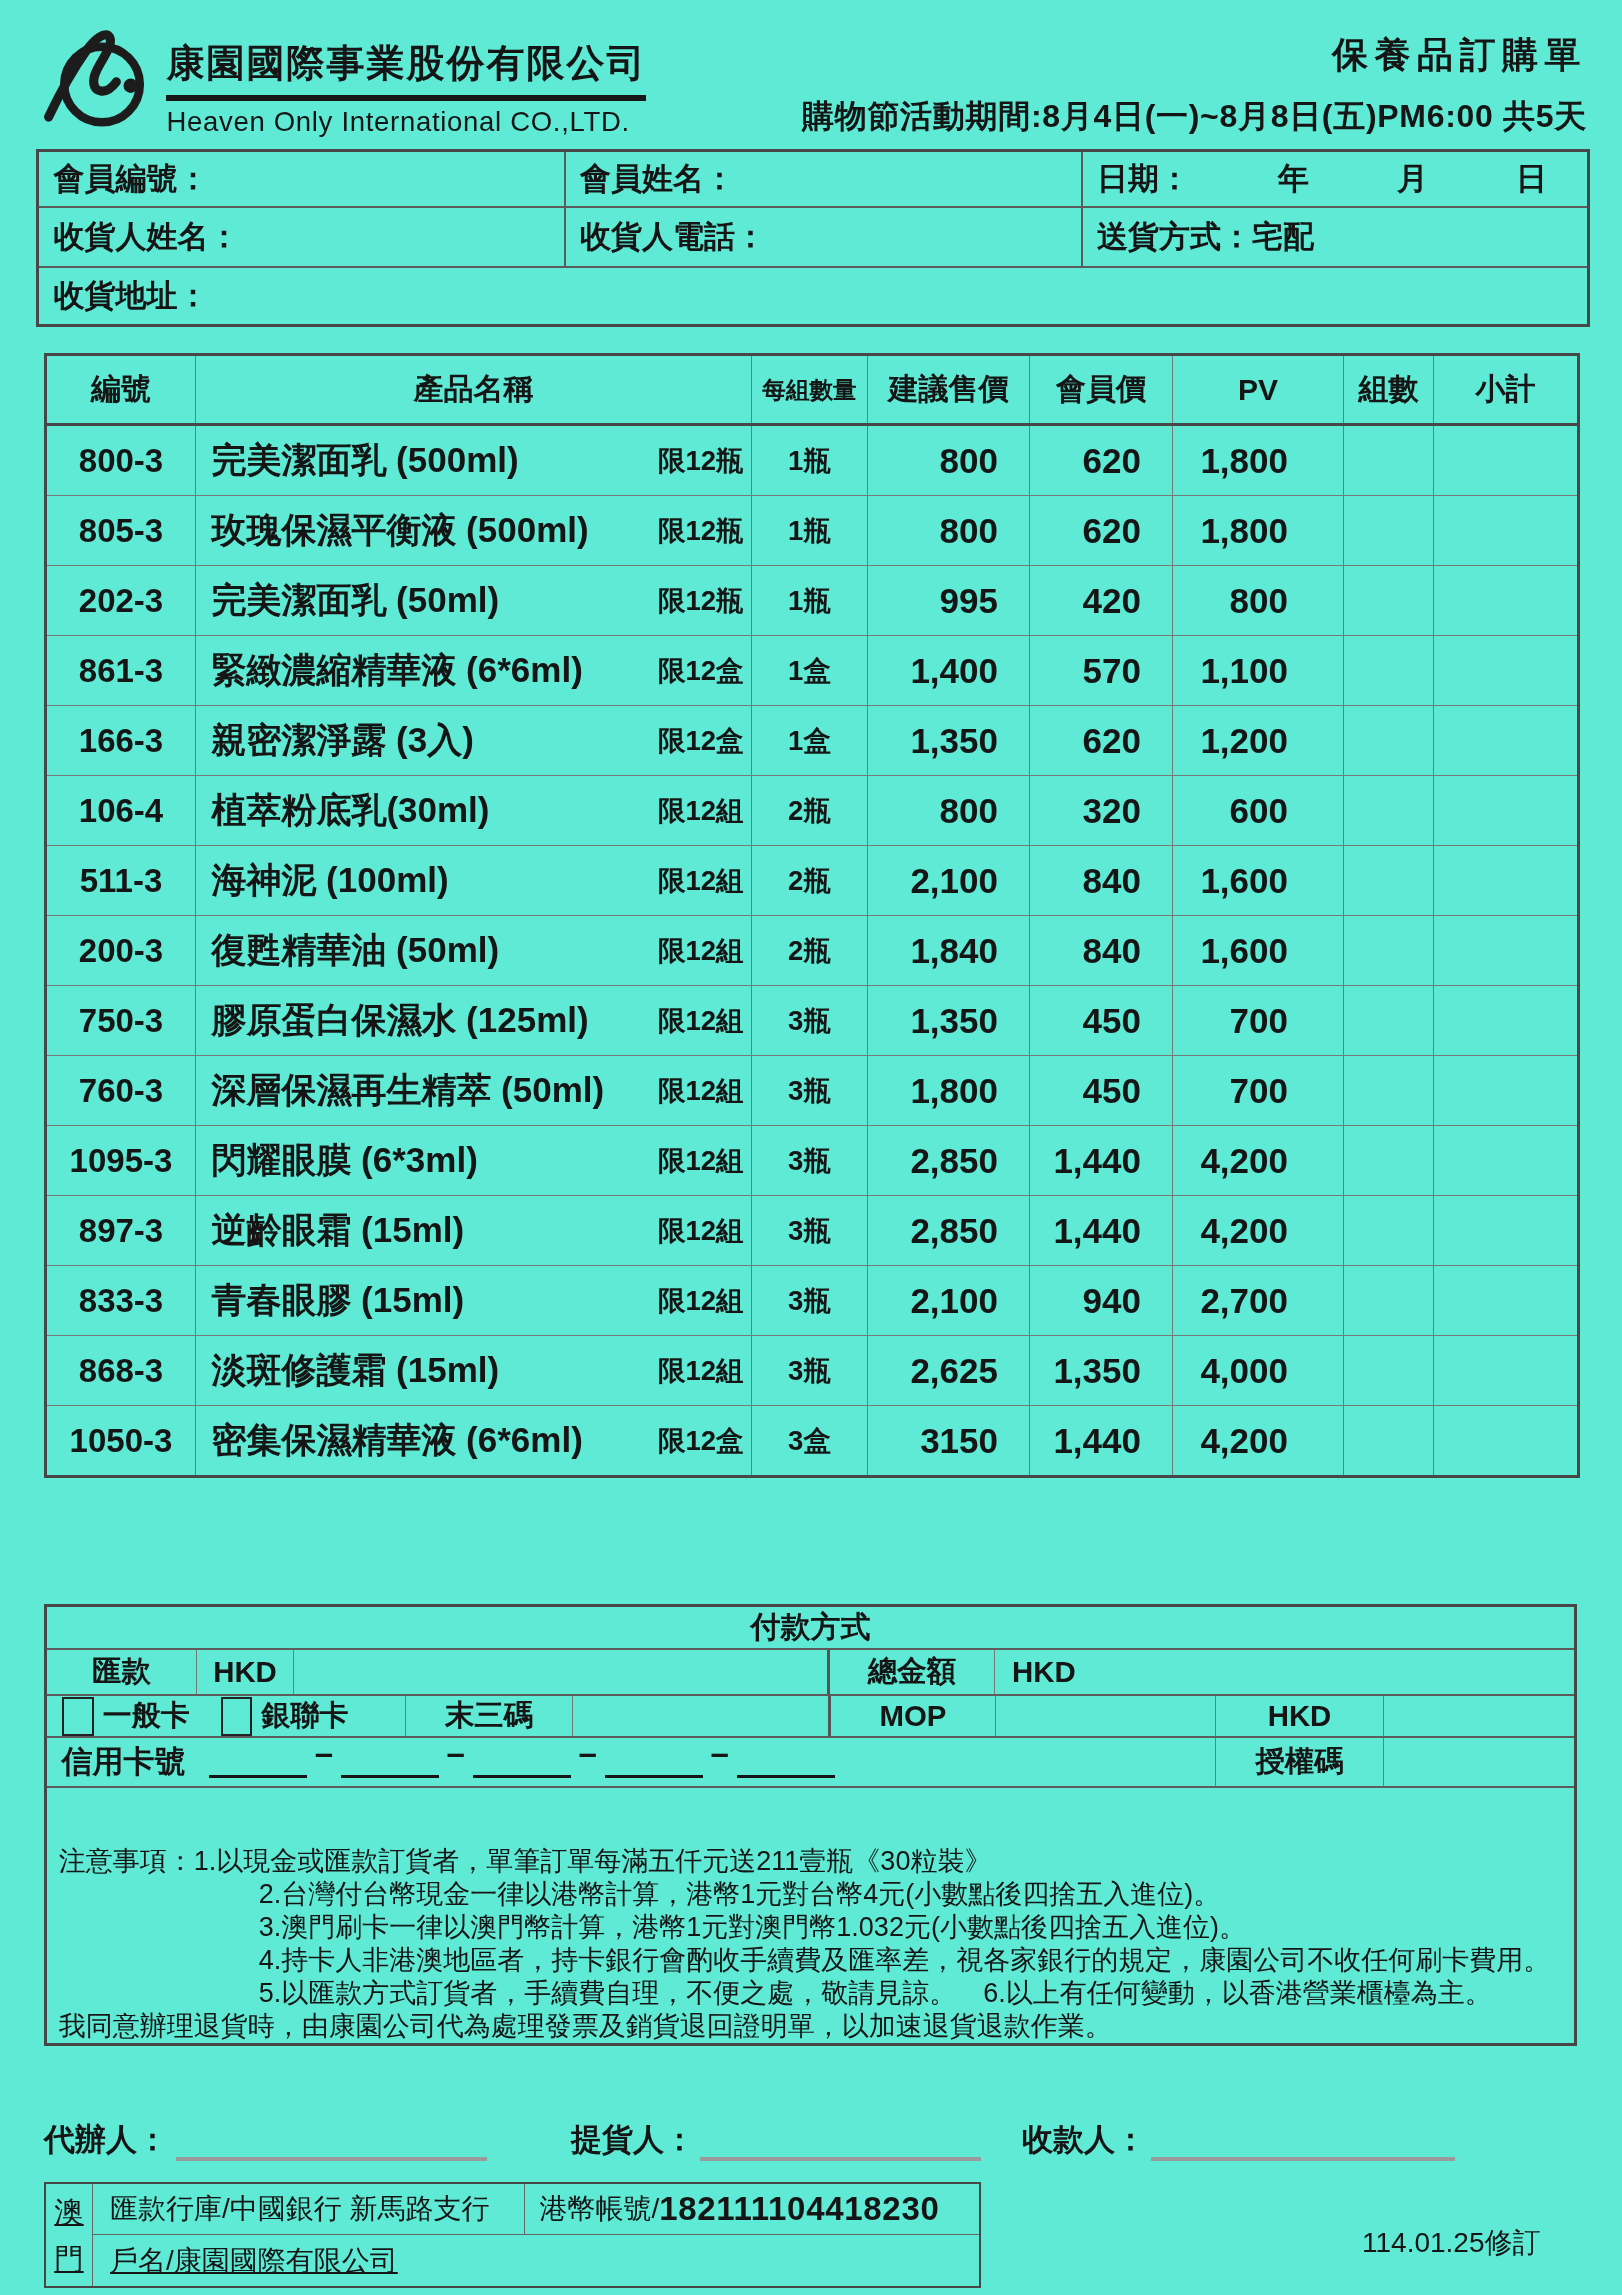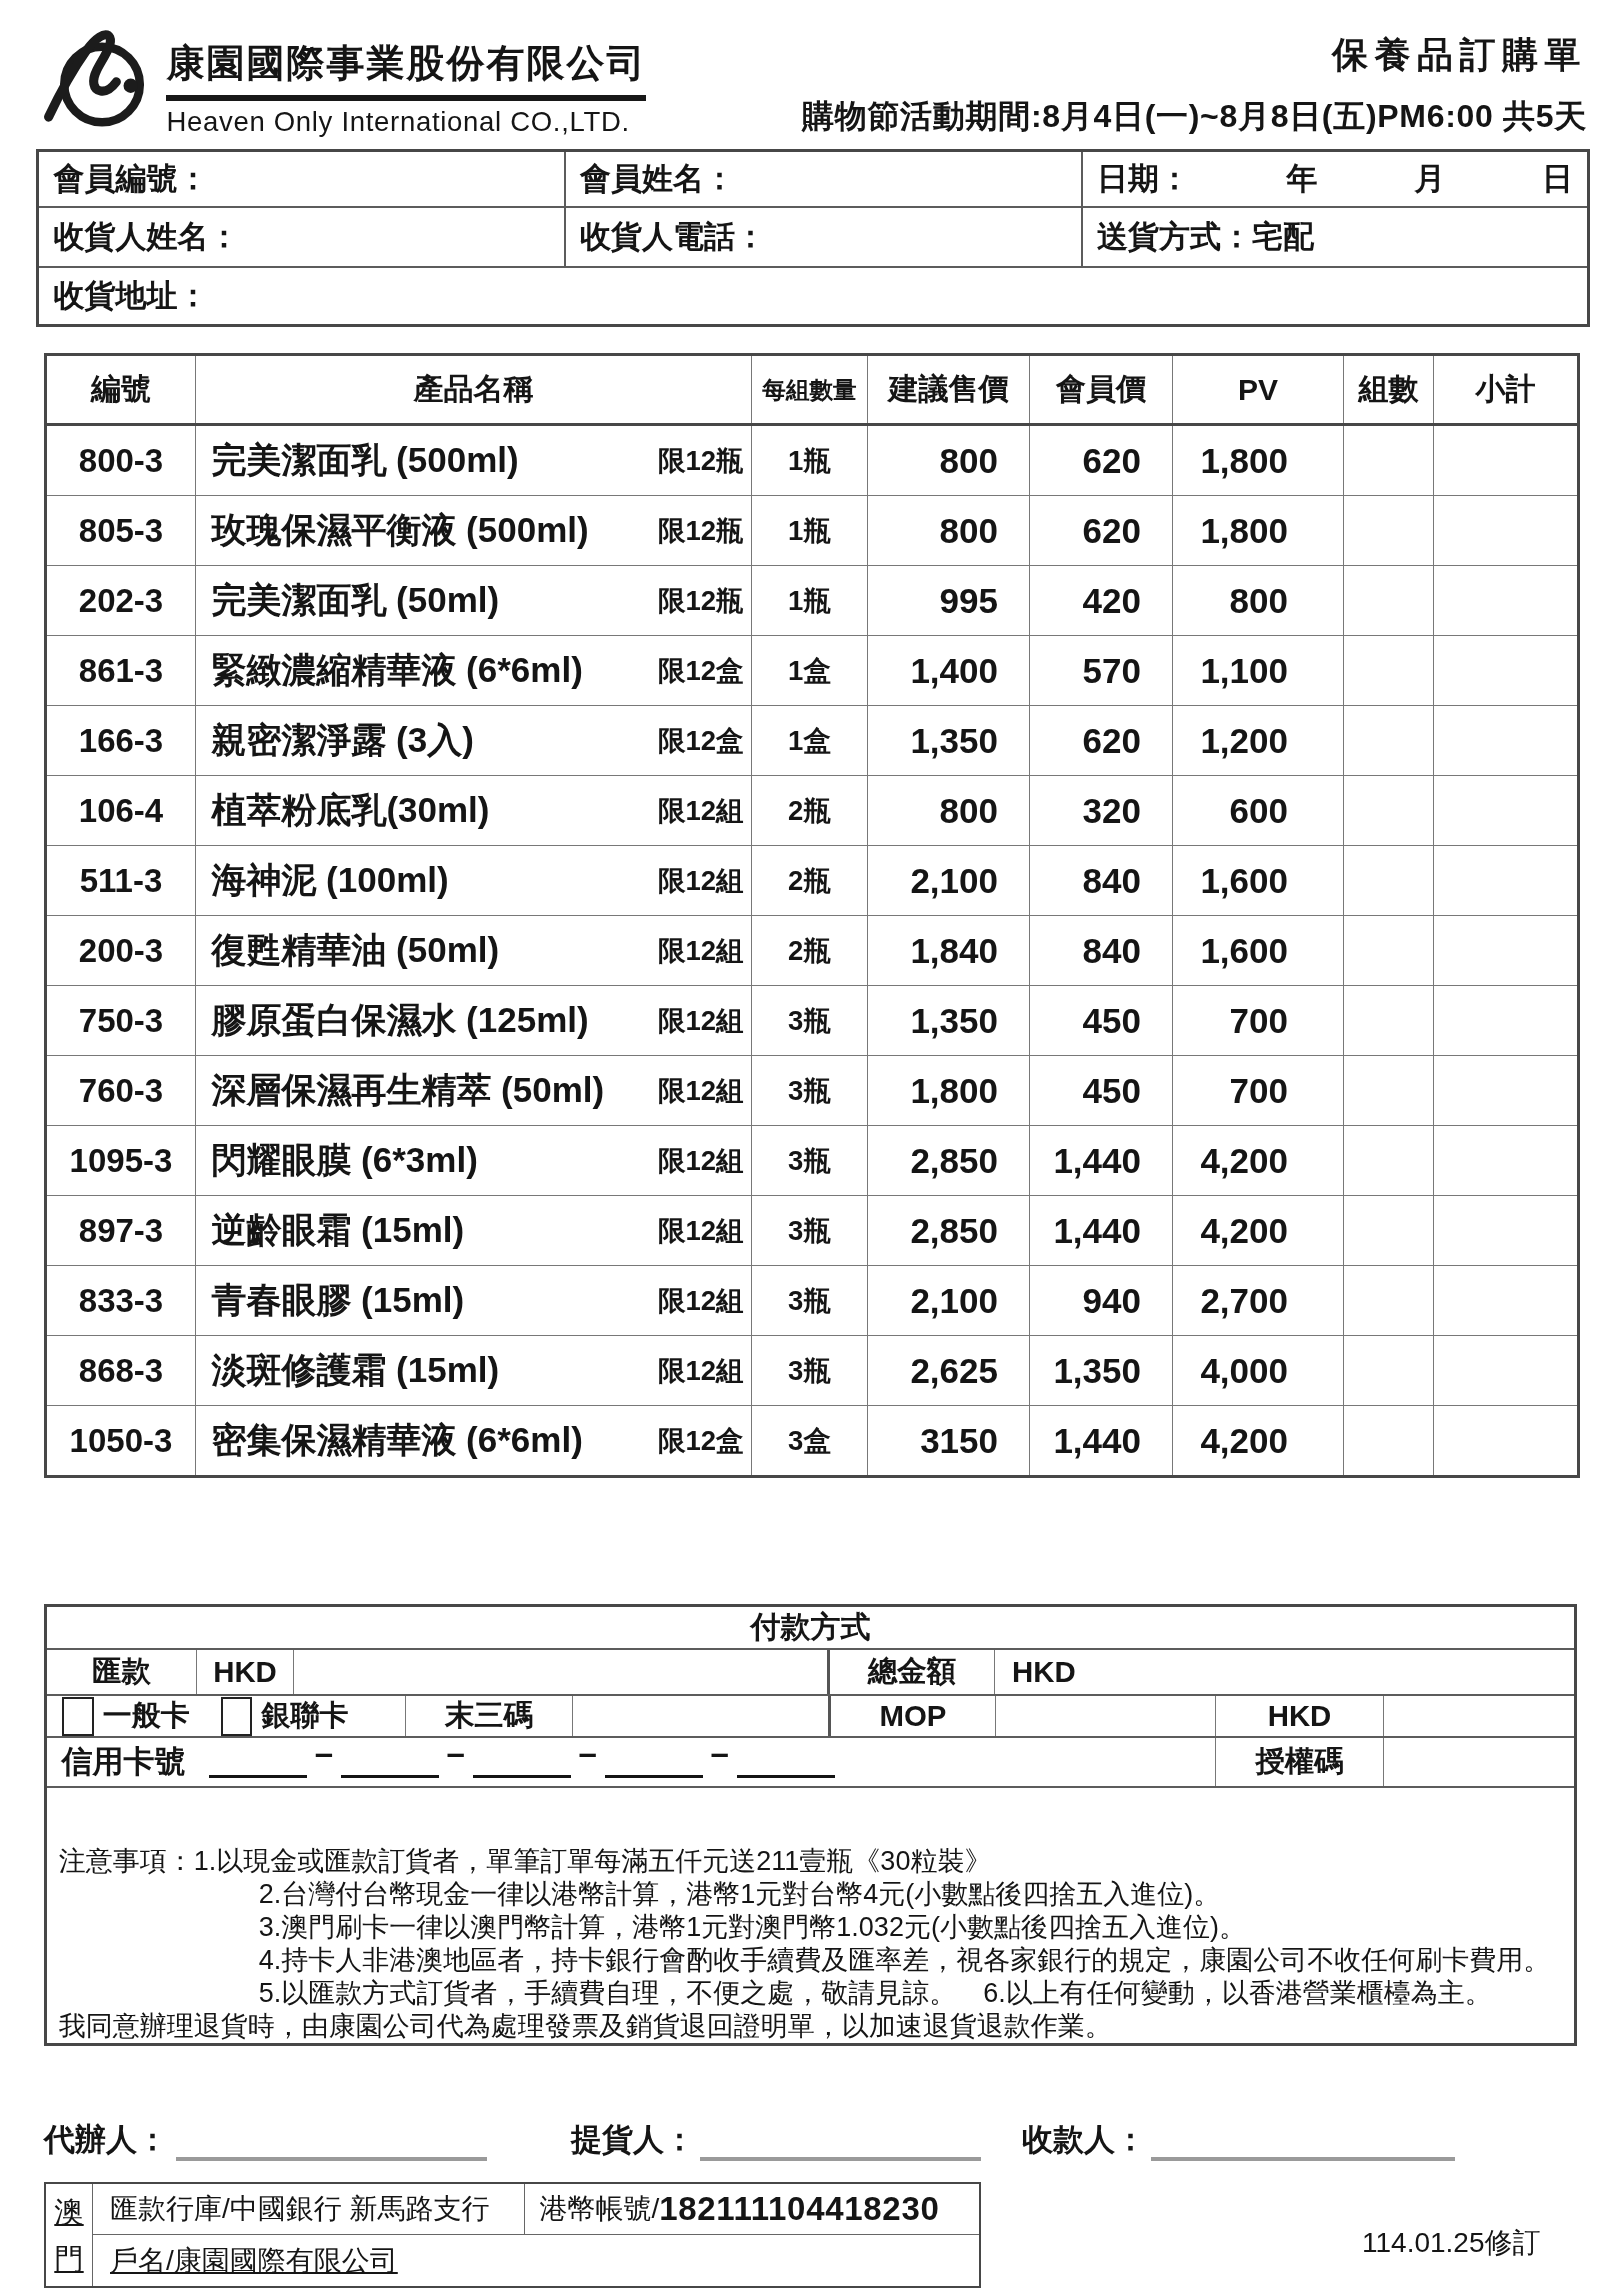--- a/index.html
+++ b/index.html
@@ -1,16 +1,16 @@
 <!DOCTYPE html>
 <html style="font-size:10.5px"><head>
 <meta charset="utf-8">
 <style>
   html,body{margin:0;padding:0;background:#e8e8e8;}
-  .page{position:relative;width:1623px;height:2295px;background:#ffffff;color:#151515;
+  .page{position:relative;width:1623px;height:2295px;background:#5eead4;color:#151515;
         font-family:"Liberation Sans","DejaVu Sans",sans-serif;overflow:hidden;}
 
   
   .page-header{position:absolute;top:18.3px;left:39px;right:36px;display:flex;
                justify-content:space-between;align-items:flex-start;}
   .brand{display:flex;align-items:flex-start;gap:14.4px;}
   .logo-svg{width:113px;height:116px;}
   .brand-text{padding-top:19.6px;}
   .company-zh{font-size:38px;font-weight:700;letter-spacing:2px;white-space:nowrap;}
   .brand-rule{height:5.9px;background:#181818;margin:6.5px 0 5.2px 0;}
@@ -23,21 +23,21 @@
   .member-table{position:absolute;top:149px;left:36px;width:1551px;border-collapse:collapse;
                 table-layout:fixed;}
   .member-table td{border:2px solid #5c5c5c;font-size:31px;font-weight:600;
                    padding:0 0 0 14.4px;vertical-align:middle;}
   .member-table tr.r1 td{height:54px;}
   .member-table tr.r2 td{height:58px;}
   .member-table tr.r3 td{height:56px;}
   .member-table{border:3.3px solid #474747;}
   .cell-flex{display:flex;align-items:center;}
   .fill{flex:1 1 auto;height:39px;}
-  .date-wrap{display:flex;justify-content:space-between;align-items:center;padding-right:14px;}
+  .date-wrap{display:flex;justify-content:space-between;align-items:center;padding-right:40px;}
 
   
   .product-table{position:absolute;top:353px;left:44px;width:1533px;border-collapse:collapse;
                  table-layout:fixed;border:3.3px solid #474747;}
   .product-table th{border:1.3px solid #787878;border-bottom:3.3px solid #474747;
                     height:65px;font-size:30px;font-weight:700;}
   .product-table th.th-qty{font-size:23.6px;}
   .product-table td{border:1.3px solid #787878;height:67px;vertical-align:middle;}
   .c-code{text-align:center;font-size:33px;font-weight:700;}
   .name-wrap{display:flex;align-items:center;justify-content:space-between;

